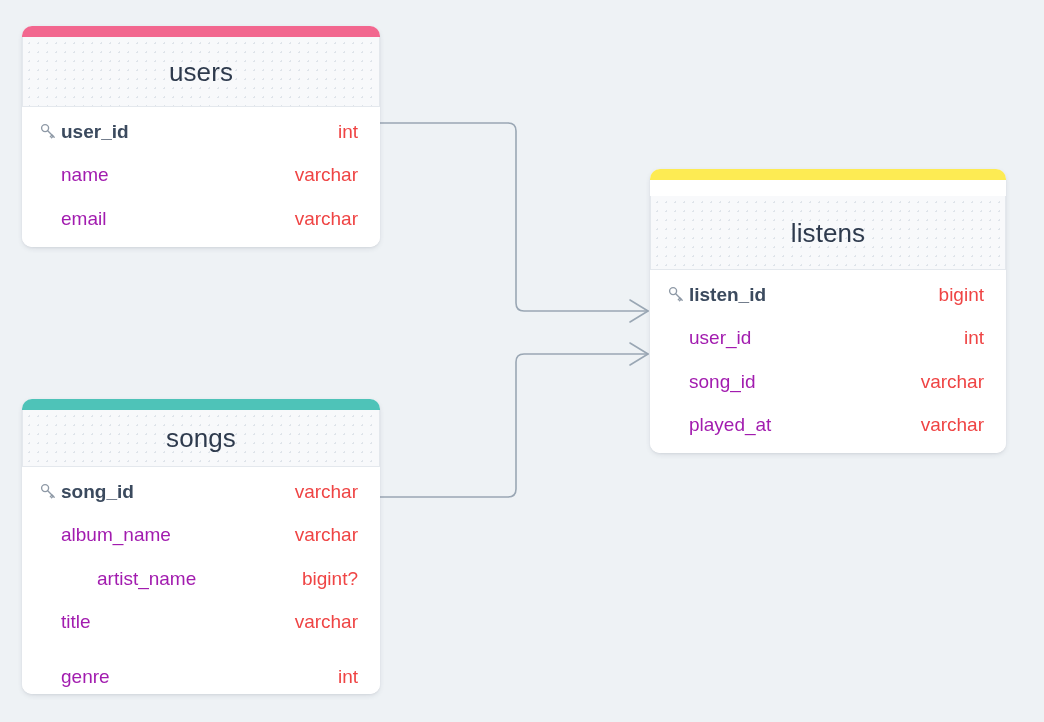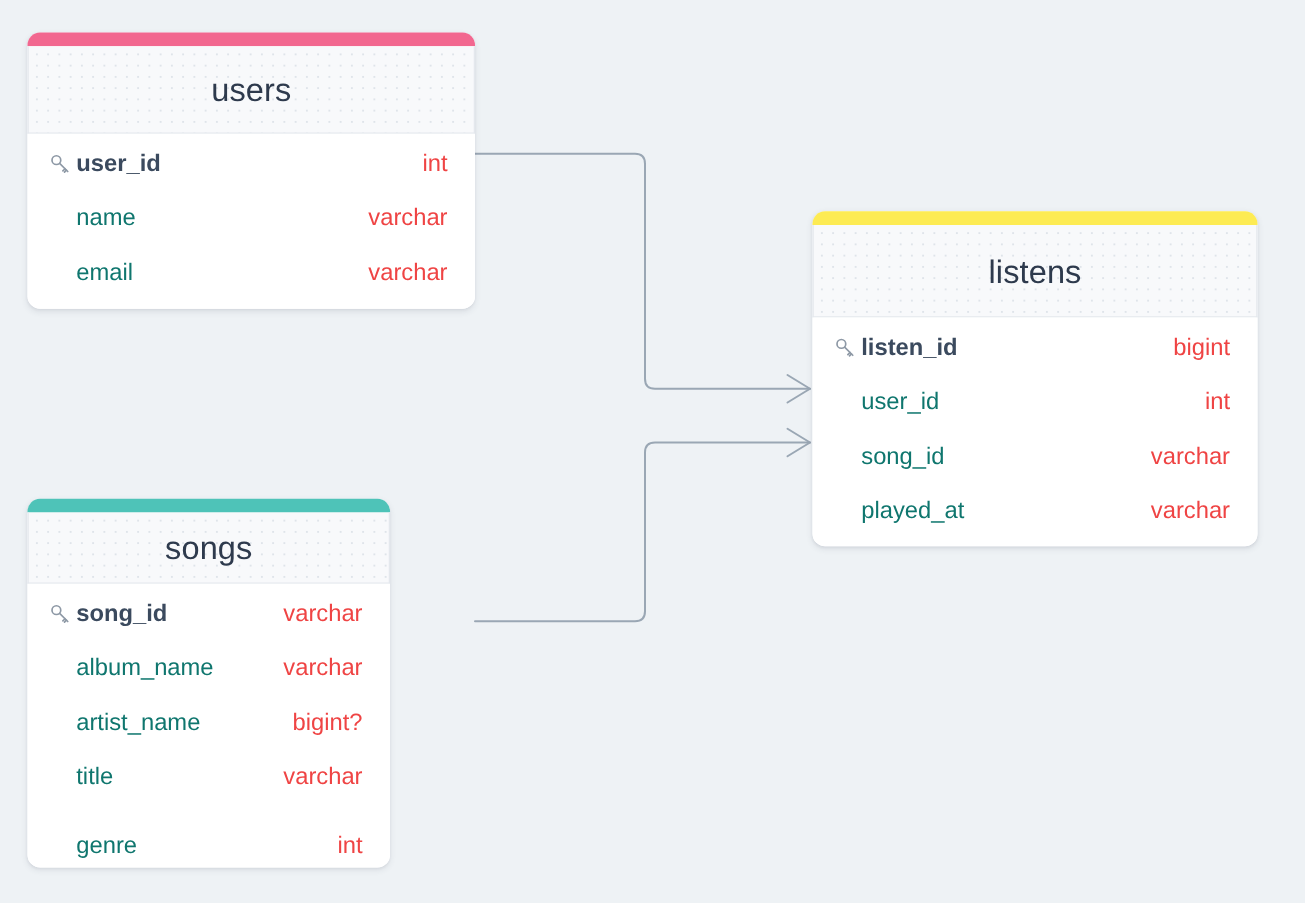--- a/index.html
+++ b/index.html
@@ -80,21 +80,21 @@
   .key-slot {
     width: 21px;
     min-width: 21px;
     display: flex;
     align-items: center;
     justify-content: flex-start;
   }
   .key-slot svg { display: block; }
   .field-name {
     font-size: 19px;
-    color: #0f766e;
+    color: #a21caf;
     white-space: nowrap;
   }
   .field-row.pk .field-name {
     font-weight: bold;
     color: #3b4a5e;
   }
   .field-type {
     margin-left: auto;
     font-size: 19px;
     color: #ef4444;
@@ -143,21 +143,21 @@
           </div>
           <div class="field-row" style="height: 43.5px;">
             <span class="key-slot"></span>
             <span class="field-name">email</span>
             <span class="field-type">varchar</span>
           </div>
         </div>
       </div>
       <div class="table-card" style="left: 650px; top: 169px; width: 356px;">
         <div class="accent-bar" style="background: rgb(253, 235, 83);"></div>
-        <div class="title-band" style="height: 74px;">
+        <div class="title-band" style="height: 74px; margin-top: 16px;">
           <span class="title-text">listens</span>
         </div>
         <div class="fields">
           <div class="field-row pk" style="height: 43.5px;">
             <span class="key-slot">
               <svg width="17" height="17" viewBox="0 0 17 17" fill="none" stroke="#8e99a6" stroke-width="1.35" stroke-linecap="round" stroke-linejoin="round">
                 <circle cx="5.1" cy="5.1" r="3.5"></circle>
                 <path d="M7.7 7.7 L14.2 14.2"></path>
                 <path d="M12.0 12.0 L10.3 13.7"></path>
                 <path d="M13.1 13.1 L11.6 14.7"></path>
@@ -176,21 +176,21 @@
             <span class="field-name">song_id</span>
             <span class="field-type">varchar</span>
           </div>
           <div class="field-row" style="height: 43.5px;">
             <span class="key-slot"></span>
             <span class="field-name">played_at</span>
             <span class="field-type">varchar</span>
           </div>
         </div>
       </div>
-      <div class="table-card" style="left: 22px; top: 399px; width: 290px;">
+      <div class="table-card" style="left: 22px; top: 399px; width: 358px;">
         <div class="accent-bar" style="background: rgb(78, 195, 184);"></div>
         <div class="title-band" style="height: 57px;">
           <span class="title-text">songs</span>
         </div>
         <div class="fields">
           <div class="field-row pk" style="height: 43.5px;">
             <span class="key-slot">
               <svg width="17" height="17" viewBox="0 0 17 17" fill="none" stroke="#8e99a6" stroke-width="1.35" stroke-linecap="round" stroke-linejoin="round">
                 <circle cx="5.1" cy="5.1" r="3.5"></circle>
                 <path d="M7.7 7.7 L14.2 14.2"></path>
@@ -199,21 +199,21 @@
               </svg>
             </span>
             <span class="field-name">song_id</span>
             <span class="field-type">varchar</span>
           </div>
           <div class="field-row" style="height: 43.5px;">
             <span class="key-slot"></span>
             <span class="field-name">album_name</span>
             <span class="field-type">varchar</span>
           </div>
-          <div class="field-row" style="height: 43.5px;">
+          <div class="field-row" style="height: 43.5px; gap: 36px;">
             <span class="key-slot"></span>
             <span class="field-name">artist_name</span>
             <span class="field-type">bigint?</span>
           </div>
           <div class="field-row" style="height: 43.5px;">
             <span class="key-slot"></span>
             <span class="field-name">title</span>
             <span class="field-type">varchar</span>
           </div>
           <div class="field-row" style="height: 43.5px; align-items: flex-end;">

